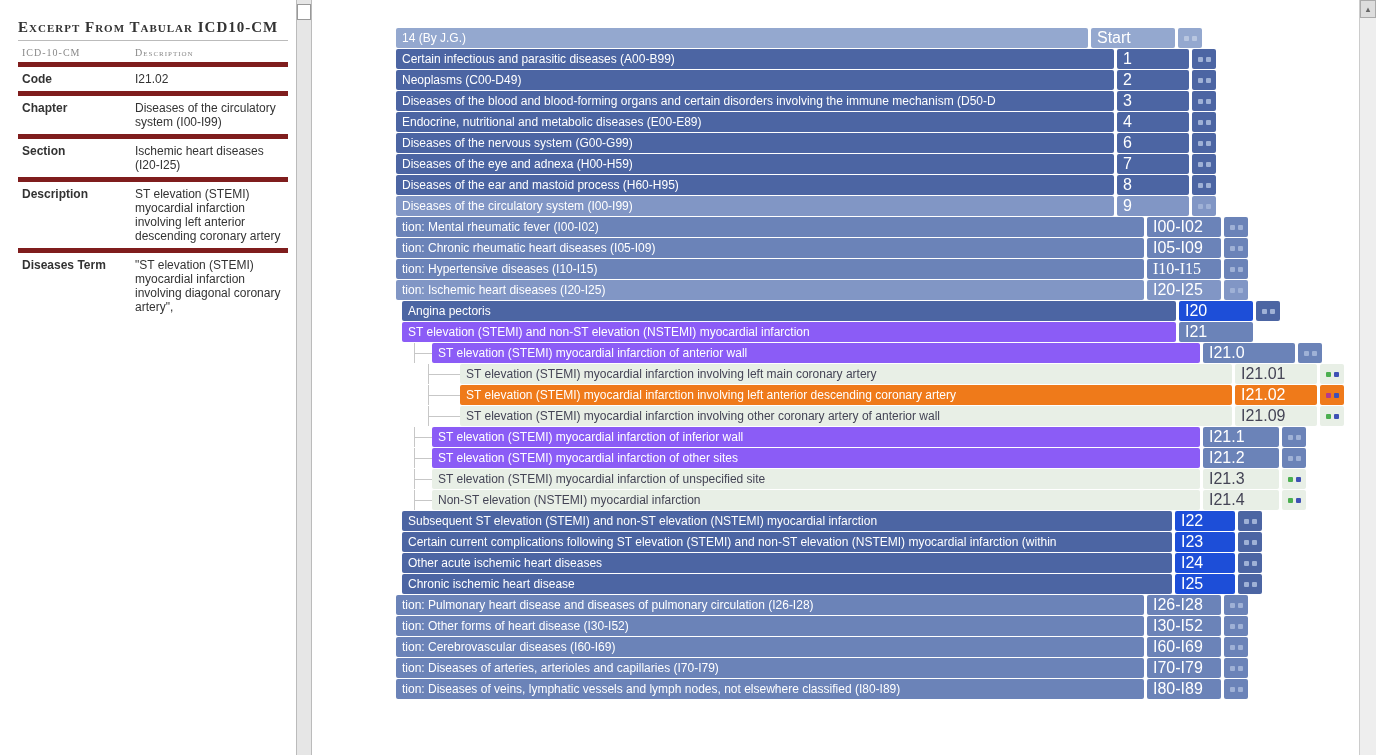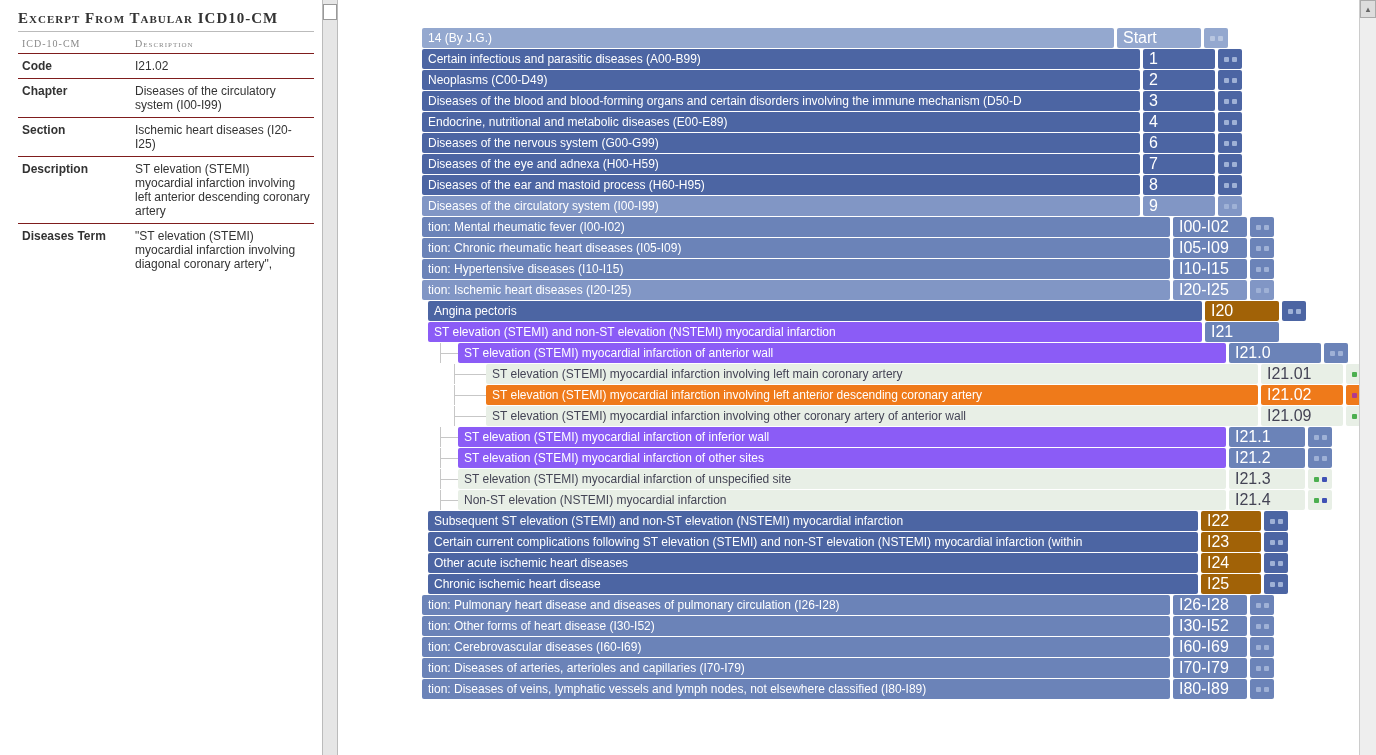--- a/index.html
+++ b/index.html
@@ -1,21 +1,21 @@
 <!DOCTYPE html>
 <html><head>
 <meta charset="utf-8">
 <style>
   html,body{margin:0;padding:0;font-family:Verdana,Geneva,sans-serif;font-size:12px;background:#fff;color:#333;}
   #wrap{display:flex;width:1376px;height:755px;overflow:hidden;}
-  #left{width:322px;padding:4px 8px 0 18px;box-sizing:border-box;}
+  #left{width:296px;padding:13px 8px 0 18px;box-sizing:border-box;}
   #leftTitle{font-family:Georgia,'Times New Roman',serif;font-variant:small-caps;font-weight:bold;font-size:15px;letter-spacing:1px;padding:6px 0 4px 0;border-bottom:1px solid #bbb;}
   #leftTbl{width:100%;border-collapse:collapse;font-size:12px;}
   #leftTbl th{font-family:Georgia,serif;font-variant:small-caps;color:#888;font-weight:normal;text-align:left;padding:6px 4px 4px 4px;letter-spacing:1px;font-size:10px;}
-  #leftTbl td{padding:5px 4px;vertical-align:top;border-top:1px solid #7f1d1d;}
+  #leftTbl td{padding:5px 4px;vertical-align:top;border-top:5px solid #7f1d1d;}
   #leftTbl td.k{font-weight:bold;width:105px;}
   #splitter{width:14px;background:#e6e6e6;border-left:1px solid #bbb;border-right:1px solid #bbb;position:relative;}
   #splitHandle{position:absolute;top:4px;left:0;width:12px;height:14px;background:#fff;border:1px solid #999;}
   #right{flex:1;padding:28px 0 0 84px;box-sizing:border-box;overflow:hidden;}
   .row{display:flex;align-items:stretch;margin:0 0 1px 0;height:20px;}
   .bar{color:#fff;font-size:12px;line-height:20px;padding:0 6px;white-space:nowrap;overflow:hidden;border-radius:2px;}
   .code{color:#fff;font-size:16px;line-height:20px;padding:0 6px;white-space:nowrap;border-radius:2px;margin-left:3px;}
   .dots{margin-left:3px;display:flex;align-items:center;width:24px;border-radius:2px;justify-content:center;gap:3px;}
   .dot{width:5px;height:5px;border-radius:1px;}
   .l0 .bar{background:#94a8cf;}
@@ -24,21 +24,21 @@
   .l1 .bar{background:#4c65a3;}
   .l1 .code{background:#4c65a3;}
   .l1 .dots{background:#4c65a3;}
   .l1x .bar{background:#8196c5;}
   .l1x .code{background:#8196c5;}
   .l1x .dots{background:#8196c5;}
   .l2 .bar{background:#6b83b8;}
   .l2 .code{background:#6b83b8;}
   .l2 .dots{background:#6b83b8;}
   .l3 .bar{background:#4c65a3;}
-  .l3 .code{background:#a16207;}
+  .l3 .code{background:#1d4ed8;}
   .l3 .dots{background:#4c65a3;}
   .l4 .bar{background:#8b5cf6;}
   .l4 .code{background:#6b83b8;}
   .l4 .dots{background:#6b83b8;}
   .leaf .bar{background:#e8efe6;color:#445;}
   .leaf .code{background:#e8efe6;color:#445;}
   .leaf .dots{background:#e8efe6;}
   .sel .bar{background:#ef7a1a;color:#fff;}
   .sel .code{background:#ef7a1a;color:#fff;}
   .sel .dots{background:#ef7a1a;}
@@ -173,21 +173,21 @@
         <div class="row l2">
           <div class="bar" style="width: 736px;">tion: Chronic rheumatic heart diseases (I05-I09)</div>
           <div class="code" style="width: 62px;">I05-I09</div>
           <div class="dots">
             <div class="dot" style="background: rgb(159, 177, 214);"></div>
             <div class="dot" style="background: rgb(159, 177, 214);"></div>
           </div>
         </div>
         <div class="row l2">
           <div class="bar" style="width: 736px;">tion: Hypertensive diseases (I10-I15)</div>
-          <div class="code" style="width: 62px;">I10-I15</div>
+          <div class="code" style="width: 62px; font-family: Liberation Serif, serif;">I10-I15</div>
           <div class="dots">
             <div class="dot" style="background: rgb(159, 177, 214);"></div>
             <div class="dot" style="background: rgb(159, 177, 214);"></div>
           </div>
         </div>
         <div class="row l1x">
           <div class="bar" style="width: 736px;">tion: Ischemic heart diseases (I20-I25)</div>
           <div class="code" style="width: 62px;">I20-I25</div>
           <div class="dots">
             <div class="dot" style="background: rgb(159, 177, 214);"></div>

